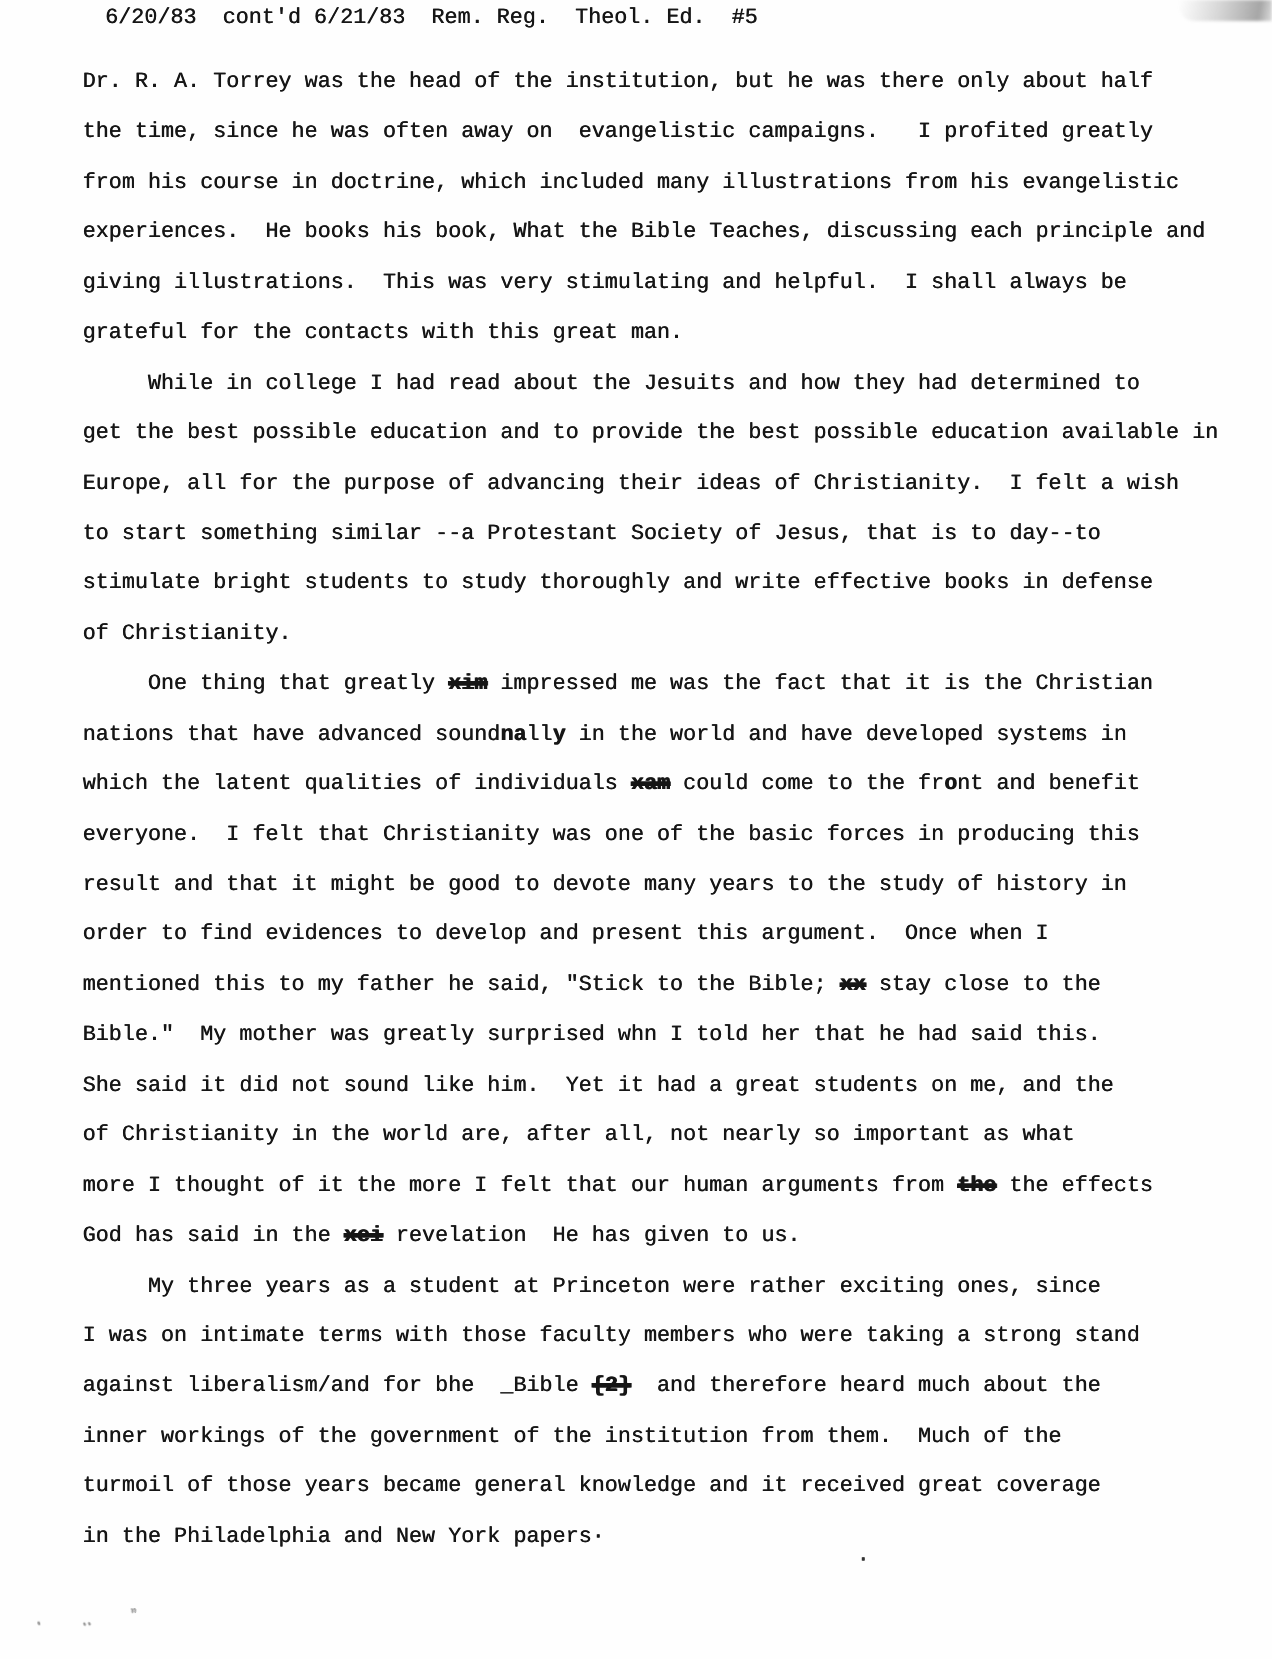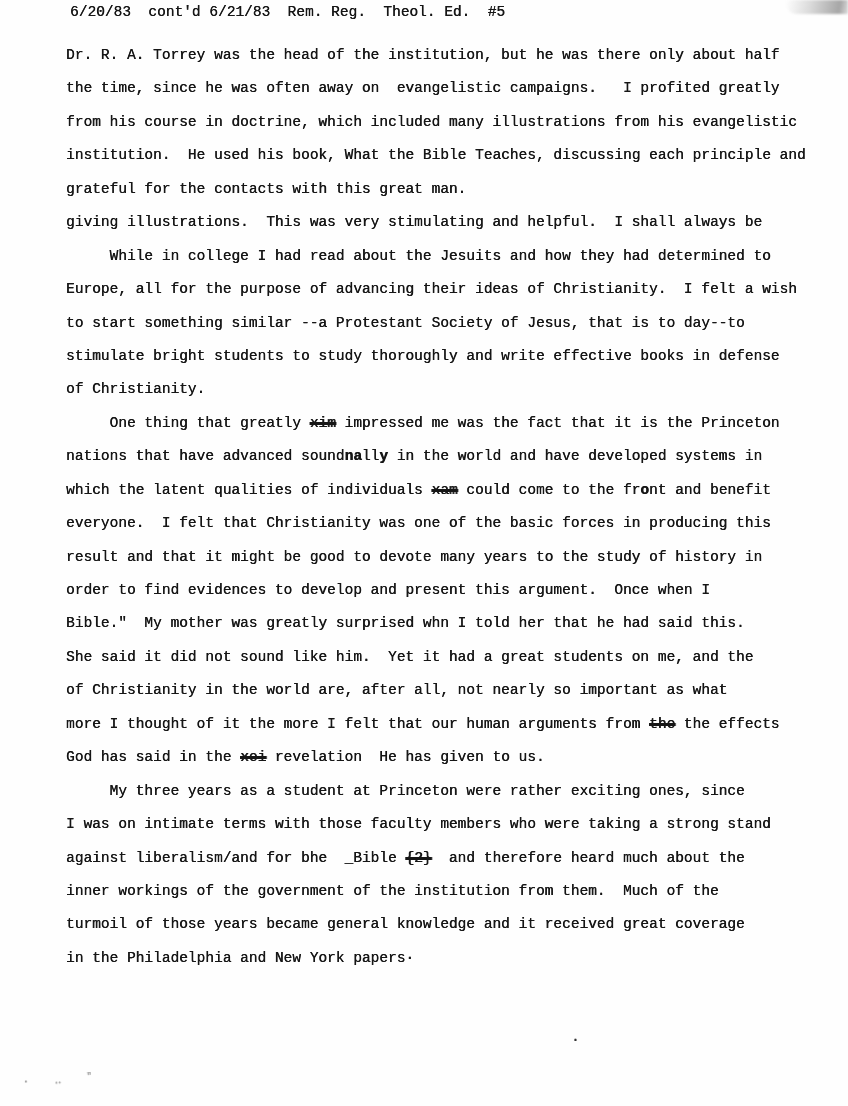--- a/index.html
+++ b/index.html
@@ -19,33 +19,33 @@
   }
   .header {
     position: absolute;
     left: 70px;
     top: 4px;
     font-size: 14.5px;
     white-space: pre;
   }
   .body-text {
     position: absolute;
-    left: 66px;
+    left: 55px;
     top: 39px;
     right: 20px;
     font-size: 14.5px;
   }
   .line {
     white-space: pre;
     height: 33.45px;
     line-height: 33.45px;
   }
   .under { text-underline-offset: 3px; }
   .strike {
-    font-weight: 400;
+    font-weight: 700;
     text-decoration: line-through;
     text-decoration-thickness: 2.5px;
     text-shadow: 0.6px 0 0 currentColor;
   }
   .bold { font-weight: 700; text-shadow: 0.5px 0 0 currentColor; }
   .smudge-top-right {
     position: absolute;
     top: 0px;
     right: 0px;
     width: 62px;
@@ -75,34 +75,36 @@
 </head>
 <body>
 
 <div class="page">
   <div class="smudge-top-right"></div>
   <div class="header">6/20/83  cont'd 6/21/83  Rem. Reg.  Theol. Ed.  #5</div>
   <div class="body-text">
       <div class="line"><span>Dr. R. A. Torrey was the head of the institution, but he was there only about half</span></div>
       <div class="line"><span>the time, since he was often away on  evangelistic campaigns.   I profited greatly</span></div>
       <div class="line"><span>from his course in doctrine, which included many illustrations from his evangelistic</span></div>
-      <div class="line"><span>institution.  He used his book, </span><span class="under">What</span><span> </span><span class="under">the</span><span> </span><span class="under">Bible</span><span> </span><span class="under">Teaches</span><span>, discussing each principle and</span></div>
+      <div class="line"><span>experiences.  He books his book, </span><span class="under">What</span><span> </span><span class="under">the</span><span> </span><span class="under">Bible</span><span> </span><span class="under">Teaches</span><span>, discussing each principle and</span></div>
+      <div class="line"><span>giving illustrations.  This was very stimulating and helpful.  I shall always be</span></div>
       <div class="line"><span>grateful for the contacts with this great man.</span></div>
-      <div class="line"><span>giving illustrations.  This was very stimulating and helpful.  I shall always be</span></div>
       <div class="line"><span>     While in college I had read about the Jesuits and how they had determined to</span></div>
+      <div class="line"><span>get the best possible education and to provide the best possible education available in</span></div>
       <div class="line"><span>Europe, all for the purpose of advancing their ideas of Christianity.  I felt a wish</span></div>
       <div class="line"><span>to start something similar --a Protestant Society of Jesus, that is to day--to</span></div>
       <div class="line"><span>stimulate bright students to study thoroughly and write effective books in defense</span></div>
       <div class="line"><span>of Christianity.</span></div>
-      <div class="line"><span>     One thing that greatly </span><span class="strike">xim</span><span> impressed me was the fact that it is the Princeton</span></div>
+      <div class="line"><span>     One thing that greatly </span><span class="strike">xim</span><span> impressed me was the fact that it is the Christian</span></div>
       <div class="line"><span>nations that have advanced sound</span><span class="bold">na</span><span>ll</span><span class="bold">y</span><span> in the world and have developed systems in</span></div>
       <div class="line"><span>which the latent qualities of individuals </span><span class="strike">xam</span><span> could come to the fr</span><span class="bold">o</span><span>nt and benefit</span></div>
       <div class="line"><span>everyone.  I felt that Christianity was one of the basic forces in producing this</span></div>
       <div class="line"><span>result and that it might be good to devote many years to the study of history in</span></div>
       <div class="line"><span>order to find evidences to develop and present this argument.  Once when I</span></div>
+      <div class="line"><span>mentioned this to my father he said, "Stick to the Bible; </span><span class="strike">xx</span><span> stay close to the</span></div>
       <div class="line"><span>Bible."  My mother was greatly surprised whn I told her that he had said this.</span></div>
       <div class="line"><span>She said it did not sound like him.  Yet it had a great students on me, and the</span></div>
       <div class="line"><span>of Christianity in the world are, after all, not nearly so important as what</span></div>
       <div class="line"><span>more I thought of it the more I felt that our human arguments from </span><span class="strike">the</span><span> the effects</span></div>
       <div class="line"><span>God has said in the </span><span class="strike">xei</span><span> revelation  He has given to us.</span></div>
       <div class="line"><span>     My three years as a student at Princeton were rather exciting ones, since</span></div>
       <div class="line"><span>I was on intimate terms with those faculty members who were taking a strong stand</span></div>
       <div class="line"><span>against liberalism/and for bhe  _Bible </span><span class="strike">{2}</span><span>  and therefore heard much about the</span></div>
       <div class="line"><span>inner workings of the government of the institution from them.  Much of the</span></div>
       <div class="line"><span>turmoil of those years became general knowledge and it received great coverage</span></div>

